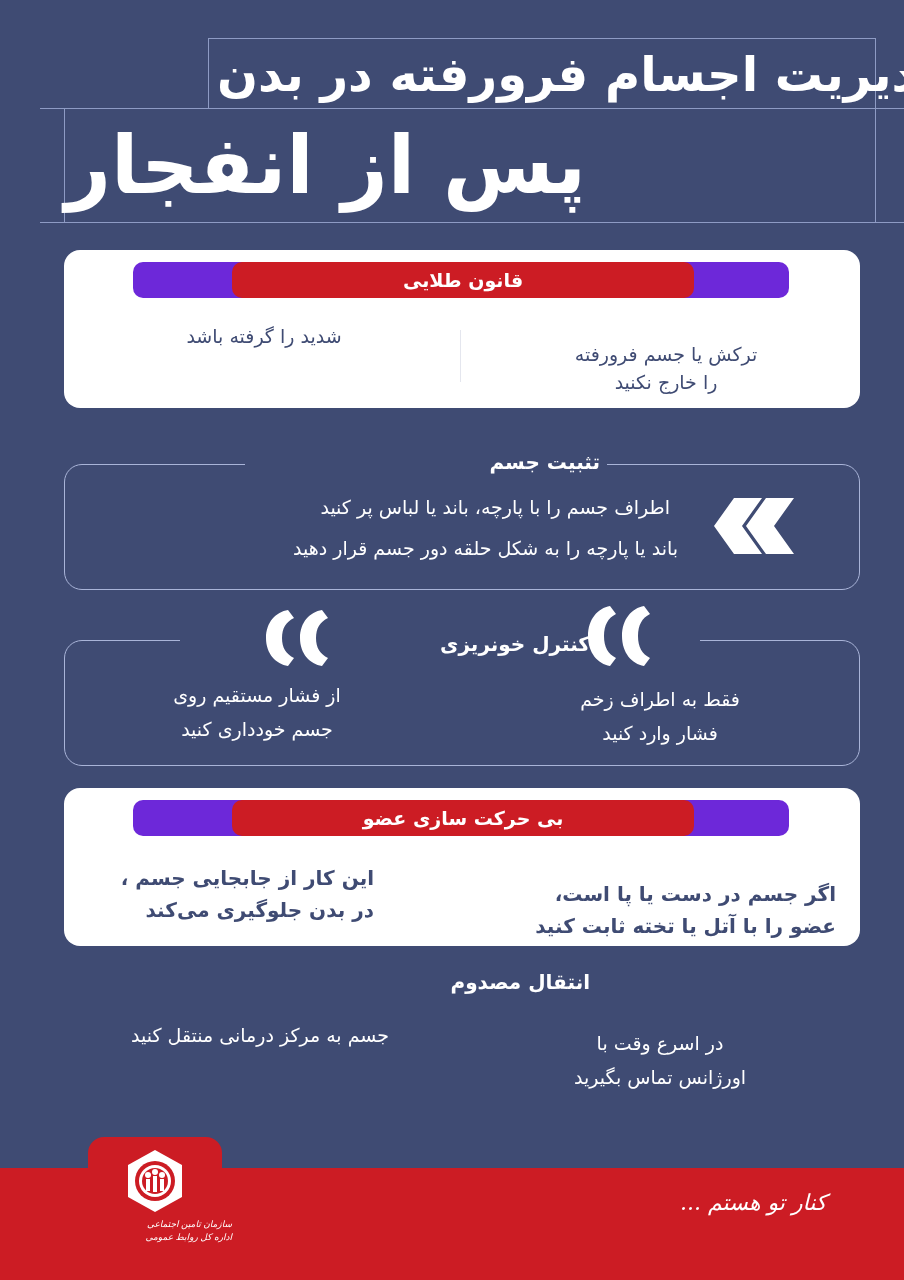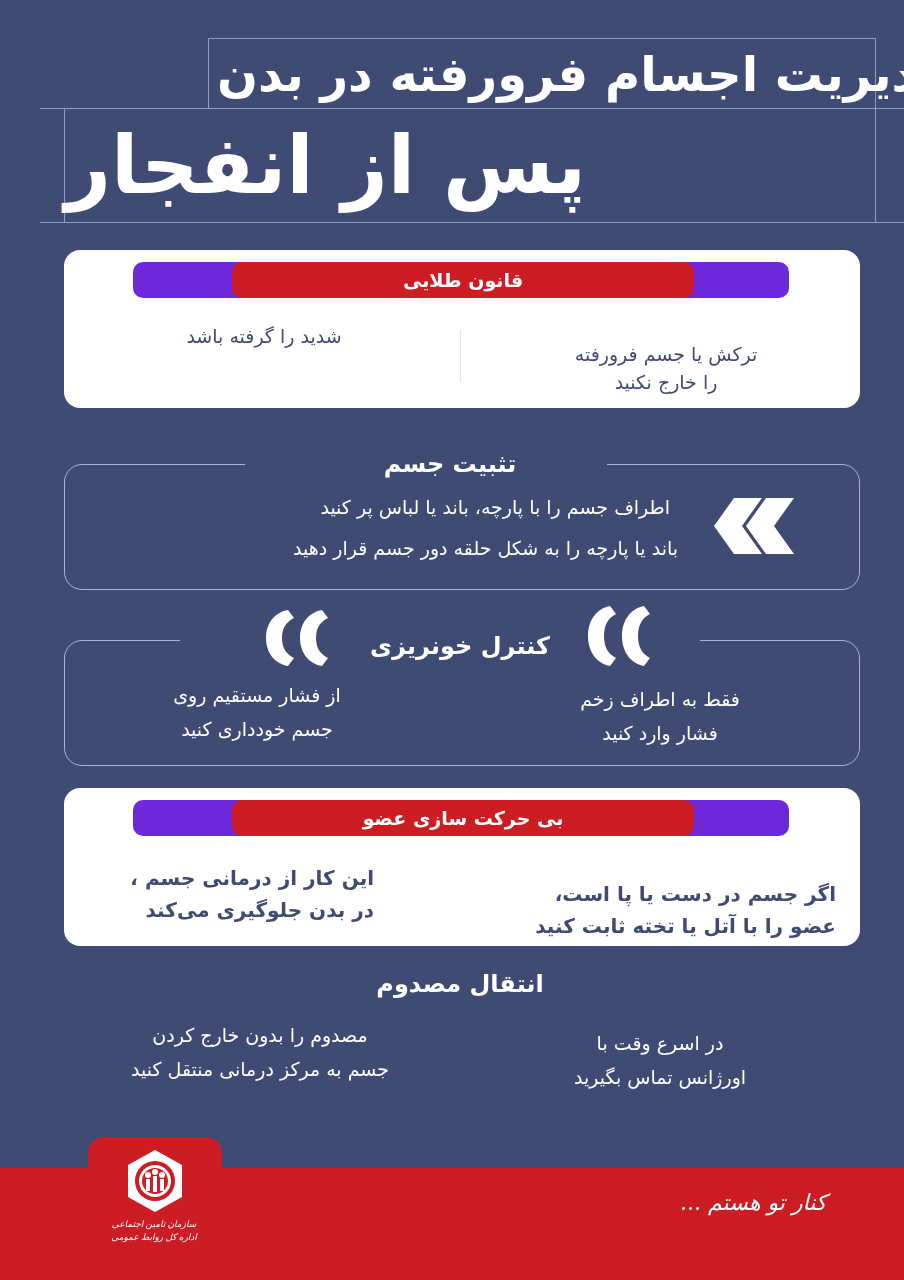--- a/index.html
+++ b/index.html
@@ -50,30 +50,29 @@
 
   
   .ocard {
     position: absolute; left: 64px; width: 796px;
     border: 1.5px solid #a9b4d8; border-radius: 18px;
   }
   .gap {
     position: absolute; background: #3f4b73;
   }
   .heading {
-    position: absolute; font-weight: bold; font-size: 24px; direction: rtl; white-space: nowrap;
-    text-align: center;
+    position: absolute; font-weight: bold; font-size: 20px; direction: rtl; white-space: nowrap;
   }
   .wtext { position: absolute; direction: rtl; font-size: 19px; line-height: 34px; text-align: center; white-space: nowrap; }
 
   
   .footer { position: absolute; left: 0; top: 1168px; width: 904px; height: 112px; background: #cc1c24; }
   .tab { position: absolute; left: 88px; top: 1137px; width: 134px; height: 60px; background: #cc1c24; border-radius: 16px 16px 0 0; }
   .slogan { position: absolute; left: 680px; top: 1190px; font-family: "DejaVu Serif", serif; font-style: italic; font-size: 22px; direction: rtl; white-space: nowrap; }
-  .org { position: absolute; left: 88px; top: 1218px; width: 132px; text-align: center; font-size: 9px; line-height: 13px; direction: rtl; font-family: Liberation Serif, serif; font-style: italic; }
+  .org { position: absolute; left: 100px; top: 1218px; width: 132px; font-size: 9px; line-height: 13px; direction: rtl; font-family: Liberation Sans, sans-serif; font-style: italic; }
 </style>
 </head>
 <body>
 
 <div class="line" style="left:40px; top:108px; width:864px; height:1px;"></div>
 <div class="line" style="left:40px; top:222px; width:864px; height:1px;"></div>
 <div class="title1">مدیریت اجسام فرورفته در بدن</div>
 <div class="title2">پس از انفجار</div>
 
 <div class="wcard" style="top:250px; height:158px;">
@@ -122,32 +121,31 @@
 
 <div class="wcard" style="top:788px; height:158px;">
   <div class="banner" style="top:12px;">
     <div class="banner-red">بی حرکت سازی عضو</div>
   </div>
   <div class="ctext" style="left:400px; width:372px; top:62px; font-weight:bold; font-size:20px; line-height:32px; text-align:right;margin-top:28px;">
     <div>اگر جسم در دست یا پا است،</div>
     <div>عضو را با آتل یا تخته ثابت کنید</div>
   </div>
   <div class="ctext" style="left:20px; width:290px; top:74px; font-weight:bold; font-size:20px; line-height:32px; text-align:right;">
-    <div>این کار از درمانی جسم ،</div>
+    <div>این کار از جابجایی جسم ،</div>
     <div>در بدن جلوگیری می‌کند</div>
   </div>
 </div>
 
 <div class="heading" style="left:330px; width:260px; top:970px;">انتقال مصدوم</div>
 <div class="wtext" style="left:520px; width:280px; top:1026px;">
   <div>در اسرع وقت با</div>
   <div>اورژانس تماس بگیرید</div>
 </div>
 <div class="wtext" style="left:80px; width:360px; top:1018px;">
-  <div>مصدوم را بدون خارج کردن</div>
   <div>جسم به مرکز درمانی منتقل کنید</div>
 </div>
 
 <div class="footer"></div>
 <div class="tab"></div>
 <svg class="abs" style="left:124px; top:1148px;" width="62" height="66" viewBox="0 0 62 66">
   <polygon points="31,2 58,17 58,49 31,64 4,49 4,17" fill="#fff"></polygon>
   <circle cx="31" cy="33" r="20" fill="#cc1c24"></circle>
   <circle cx="31" cy="33" r="16" fill="#fff"></circle>
   <circle cx="31" cy="33" r="13" fill="#cc1c24"></circle>

